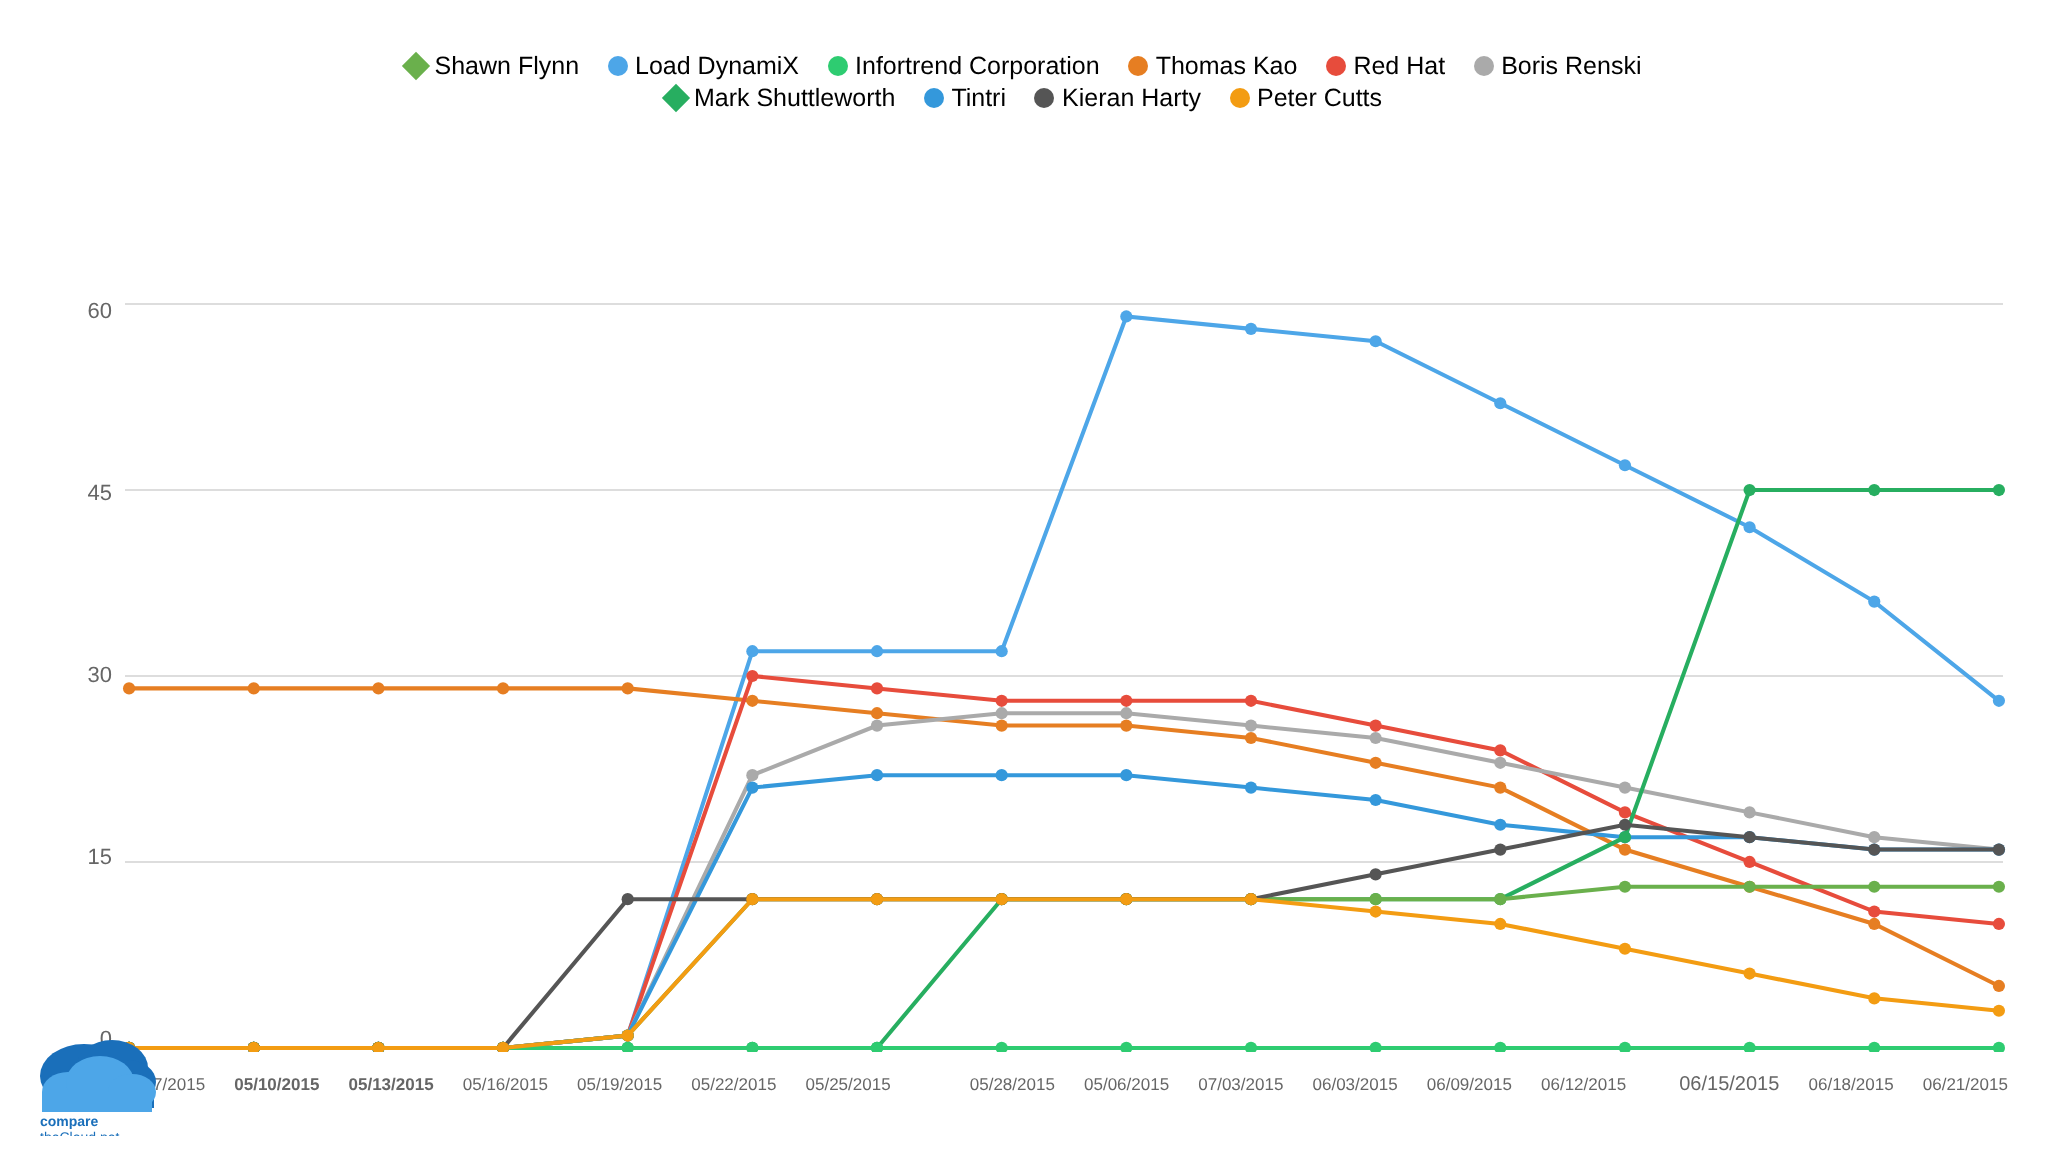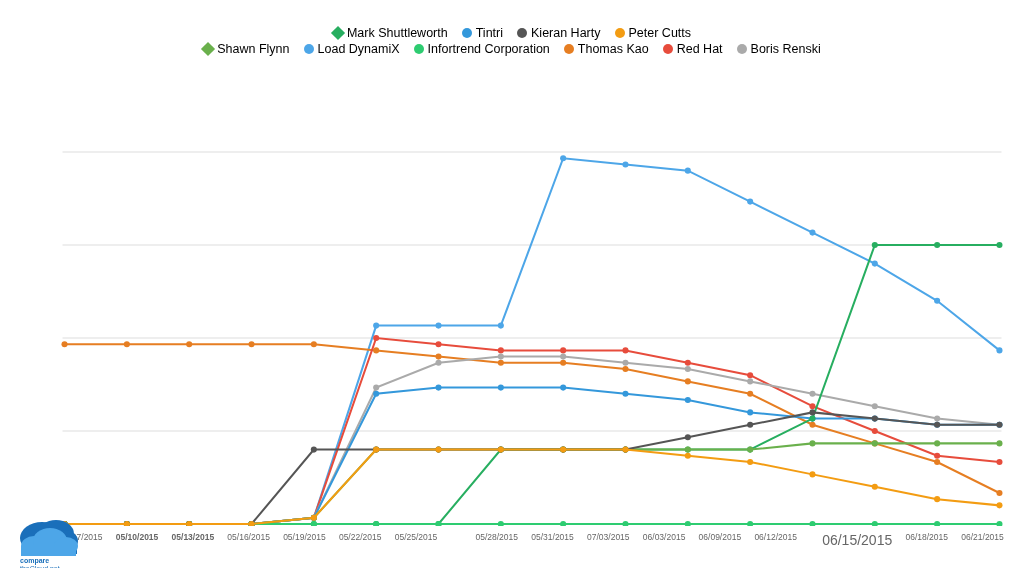--- a/index.html
+++ b/index.html
@@ -110,82 +110,89 @@
     }
   </style>
 </head>
 <body>
 
 <div class="container">
   <div class="title"></div>
   <div class="subtitle"></div>
 
   <div class="legend">
+    <div class="legend-row" id="legend-row-1">
+        <div class="legend-item">
+          <span class="legend-diamond" style="background: rgb(106, 176, 76);"></span>
+          <span>Shawn Flynn</span>
+        </div>
+        <div class="legend-item">
+          <span class="legend-dot" style="background: rgb(77, 166, 232);"></span>
+          <span>Load DynamiX</span>
+        </div>
+        <div class="legend-item">
+          <span class="legend-dot" style="background: rgb(46, 204, 113);"></span>
+          <span>Infortrend Corporation</span>
+        </div>
+        <div class="legend-item">
+          <span class="legend-dot" style="background: rgb(230, 126, 34);"></span>
+          <span>Thomas Kao</span>
+        </div>
+        <div class="legend-item">
+          <span class="legend-dot" style="background: rgb(231, 76, 60);"></span>
+          <span>Red Hat</span>
+        </div>
+        <div class="legend-item">
+          <span class="legend-dot" style="background: rgb(170, 170, 170);"></span>
+          <span>Boris Renski</span>
+        </div>
+      </div>
     <div class="legend-row" id="legend-row-2">
         <div class="legend-item">
           <span class="legend-diamond" style="background: rgb(39, 174, 96);"></span>
           <span>Mark Shuttleworth</span>
         </div>
         <div class="legend-item">
           <span class="legend-dot" style="background: rgb(52, 152, 219);"></span>
           <span>Tintri</span>
         </div>
         <div class="legend-item">
           <span class="legend-dot" style="background: rgb(85, 85, 85);"></span>
           <span>Kieran Harty</span>
         </div>
         <div class="legend-item">
           <span class="legend-dot" style="background: rgb(243, 156, 18);"></span>
           <span>Peter Cutts</span>
         </div>
       </div>
-    <div class="legend-row" id="legend-row-1">
-        <div class="legend-item">
-          <span class="legend-diamond" style="background: rgb(106, 176, 76);"></span>
-          <span>Shawn Flynn</span>
-        </div>
-        <div class="legend-item">
-          <span class="legend-dot" style="background: rgb(77, 166, 232);"></span>
-          <span>Load DynamiX</span>
-        </div>
-        <div class="legend-item">
-          <span class="legend-dot" style="background: rgb(46, 204, 113);"></span>
-          <span>Infortrend Corporation</span>
-        </div>
-        <div class="legend-item">
-          <span class="legend-dot" style="background: rgb(230, 126, 34);"></span>
-          <span>Thomas Kao</span>
-        </div>
-        <div class="legend-item">
-          <span class="legend-dot" style="background: rgb(231, 76, 60);"></span>
-          <span>Red Hat</span>
-        </div>
-        <div class="legend-item">
-          <span class="legend-dot" style="background: rgb(170, 170, 170);"></span>
-          <span>Boris Renski</span>
-        </div>
-      </div>
   </div>
 
+  <div class="y-labels" id="y-labels">
+      <span>60</span>
+      <span>45</span>
+      <span>30</span>
+      <span>15</span>
+      <span>0</span>
+    </div>
 
   <div class="x-labels" id="x-labels">
       <span style="font-size: 8.5px;">05/07/2015</span>
       <span style="font-size: 8.5px; font-weight: bold;">05/10/2015</span>
       <span style="font-size: 8.5px; font-weight: bold;">05/13/2015</span>
       <span style="font-size: 8.5px;">05/16/2015</span>
       <span style="font-size: 8.5px;">05/19/2015</span>
       <span style="font-size: 8.5px;">05/22/2015</span>
       <span style="font-size: 8.5px;">05/25/2015</span>
       <span style="font-size: 8.5px; margin-left: 25px;">05/28/2015</span>
-      <span style="font-size: 8.5px;">05/31/2015</span>
+      <span style="font-size: 8.5px;">05/06/2015</span>
       <span style="font-size: 8.5px;">07/03/2015</span>
       <span style="font-size: 8.5px;">06/03/2015</span>
       <span style="font-size: 8.5px; text-align: center;">06/09/2015</span>
       <span style="font-size: 8.5px;">06/12/2015</span>
-      <span style="font-size: 14px; margin-left: 12px;">06/15/2015</span>
+      <span style="font-size: 10px; margin-left: 12px;">06/15/2015</span>
       <span style="font-size: 8.5px;">06/18/2015</span>
       <span style="font-size: 8.5px;">06/21/2015</span>
     </div>
 
   <div class="chart-area">
     <svg class="chart-svg" id="chart-svg" viewBox="0 0 924 370">
         <line x1="0" x2="924" y1="368" y2="368" stroke="#ddd" stroke-width="1"></line>
         <line x1="0" x2="924" y1="276.5" y2="276.5" stroke="#ddd" stroke-width="1"></line>
         <line x1="0" x2="924" y1="185" y2="185" stroke="#ddd" stroke-width="1"></line>
         <line x1="0" x2="924" y1="93.5" y2="93.5" stroke="#ddd" stroke-width="1"></line>

